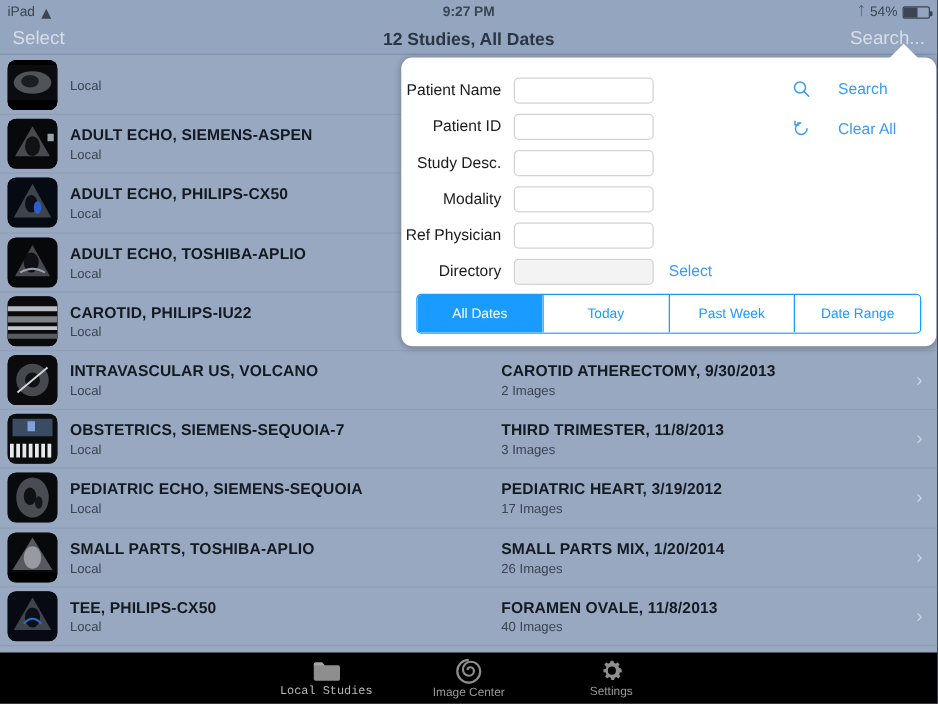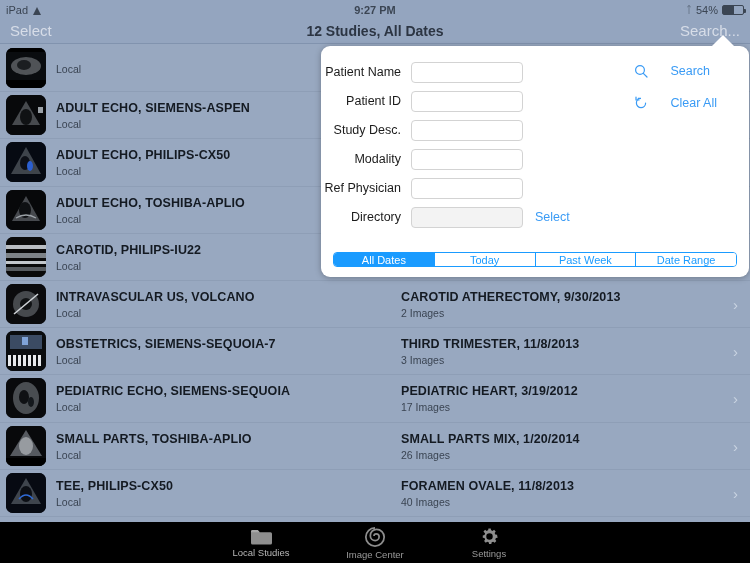--- a/index.html
+++ b/index.html
@@ -138,21 +138,21 @@
     display: flex; flex-direction: column; gap: 18px;
   }
   .act {
     display: flex; align-items: center; gap: 22px;
     color: #3a9bf5; font-size: 12.5px;
   }
   .act svg { display:block; }
 
   .segmented {
     position: absolute; left: 12px; bottom: 10px;
-    width: 404px; height: 15px;
+    width: 404px; height: 32px;
     display: flex;
     border: 1px solid #1a9bff; border-radius: 4px; overflow: hidden;
   }
   .seg {
     flex: 1; display: flex; align-items: center; justify-content: center;
     font-size: 11px; color: #1a9bff; background: #fff;
     border-left: 1px solid #1a9bff;
   }
   .seg:first-child { border-left: none; }
   .seg.active { background: #1a9bff; color: #fff; }
@@ -163,21 +163,21 @@
     width: 750px; height: 41px;
     background: #000;
     display: flex; align-items: center; justify-content: center;
     gap: 22px;
   }
   .tab {
     width: 92px; display: flex; flex-direction: column;
     align-items: center; justify-content: center; gap: 1px;
   }
   .tab .tlabel { font-size: 9.5px; color: #9a9a9a; }
-  .tab.active .tlabel { color: #b8b8b8; }
+  .tab.active .tlabel { color: #b8b8b8; font-family: Liberation Mono, monospace; }
   .tab svg { display:block; }
 </style>
 </head>
 <body>
 
 <div id="app">
 
   <div class="statusbar">
     <div class="sb-left">
       <span>iPad</span>

